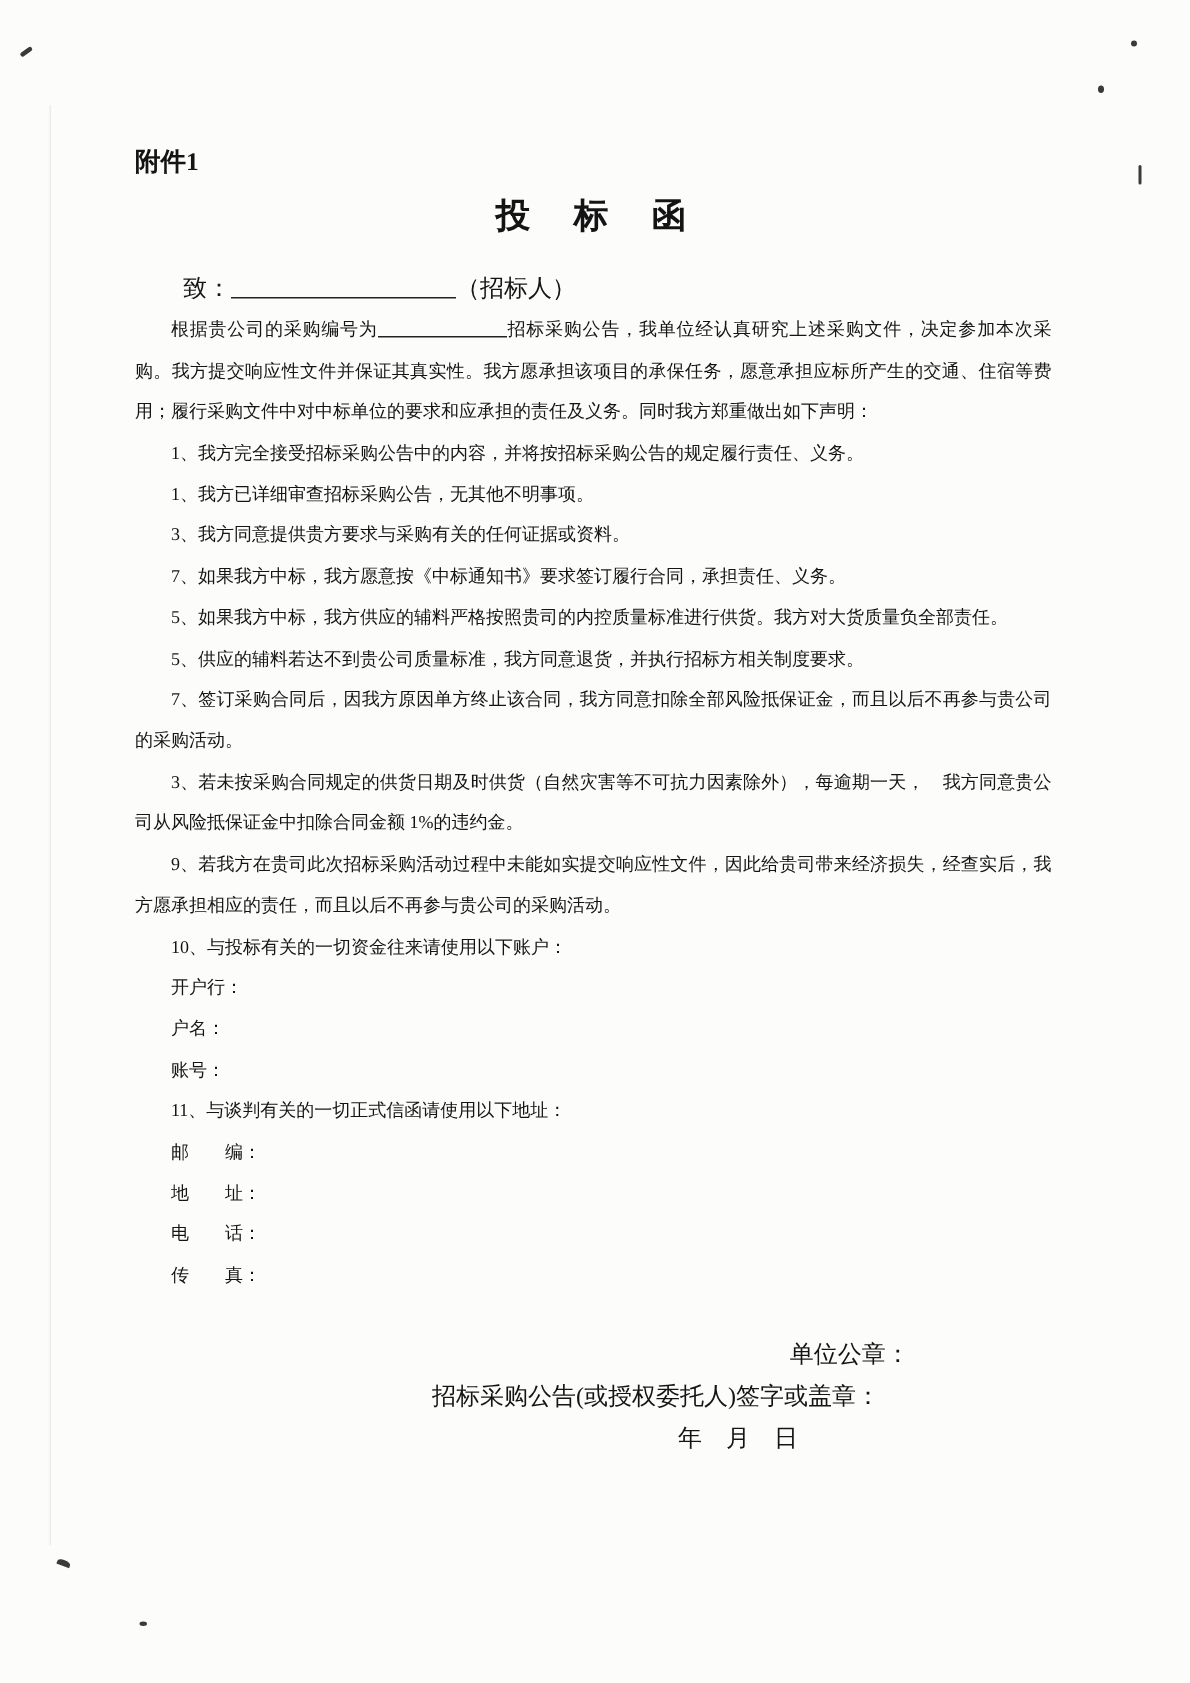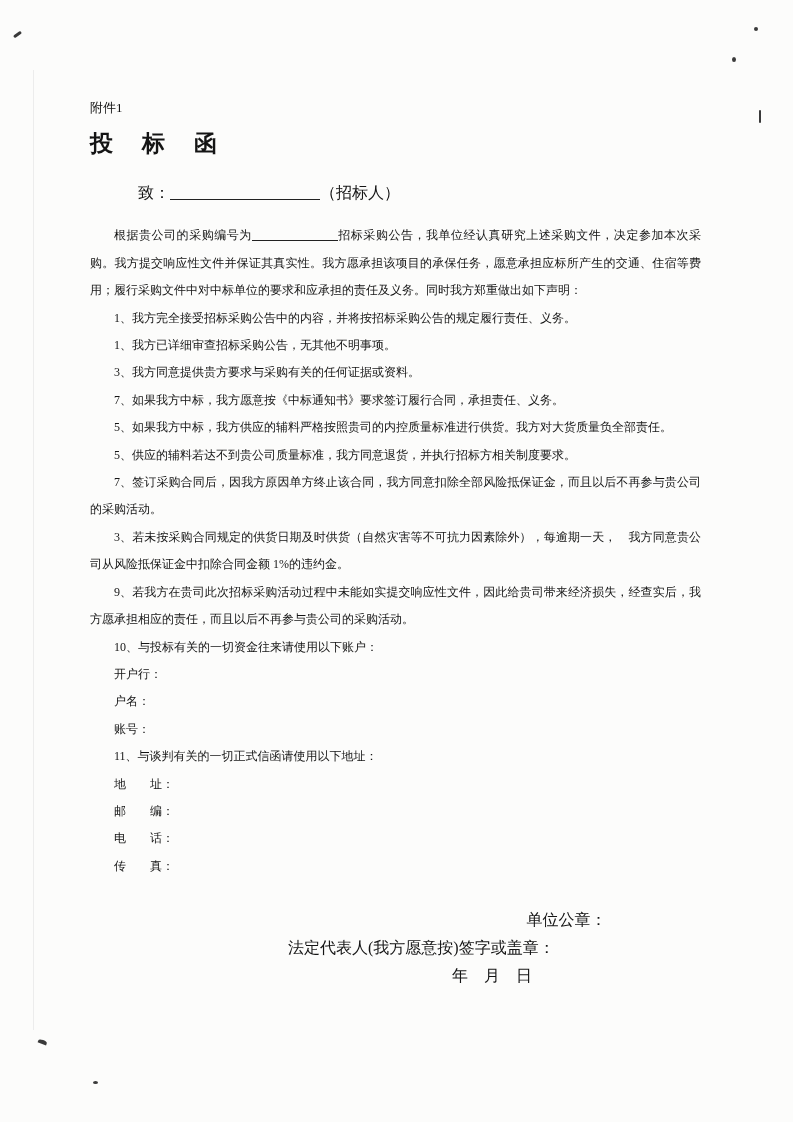--- a/index.html
+++ b/index.html
@@ -10,31 +10,31 @@
     overflow:hidden;
     font-family:"Liberation Serif","DejaVu Serif",serif;
     color:#141414;
   }
   .page{
     position:absolute;left:0;top:0;width:793px;
     padding:96px 92px 0 90px;
     box-sizing:border-box;
   }
   .attachment{
-    font-weight:normal;font-size:13px;line-height:24px;
+    font-weight:bold;font-size:17px;line-height:24px;
   }
   .title{
-    font-size:23px;font-weight:bold;text-align:left;
+    font-size:23px;font-weight:bold;text-align:center;
     margin:8px 0 20px 0;letter-spacing:3px;
   }
   .para{
     margin:0;font-size:12px;line-height:27.4px;
     text-indent:2em;text-align:justify;
   }
-  .salutation{margin:16px;font-size:16px;line-height:27.4px;text-indent:2em;}
+  .salutation{margin:0;font-size:16px;line-height:27.4px;text-indent:2em;}
   .blank{
     display:inline-block;border-bottom:1px solid #222;
     height:14px;vertical-align:-2px;
   }
   .blank-recipient{width:150px;}
   .blank-number{width:86px;}
   .footer{margin-top:26px;font-size:16px;line-height:28px;}
   .f-seal{margin:0 0 0 342px;text-align:center;}
   .f-sign{margin:0 0 0 198px;}
   .f-date{margin:0 0 0 362px;}
@@ -63,28 +63,28 @@
   <p class="para">7、签订采购合同后，因我方原因单方终止该合同，我方同意扣除全部风险抵保证金，而且以后不再参与贵公司的采购活动。</p>
   <p class="para">3、若未按采购合同规定的供货日期及时供货（自然灾害等不可抗力因素除外），每逾期一天，　我方同意贵公司从风险抵保证金中扣除合同金额 1%的违约金。</p>
   <p class="para">9、若我方在贵司此次招标采购活动过程中未能如实提交响应性文件，因此给贵司带来经济损失，经查实后，我方愿承担相应的责任，而且以后不再参与贵公司的采购活动。</p>
 
   <p class="para">10、与投标有关的一切资金往来请使用以下账户：</p>
   <p class="para">开户行：</p>
   <p class="para">户名：</p>
   <p class="para">账号：</p>
 
   <p class="para">11、与谈判有关的一切正式信函请使用以下地址：</p>
+  <p class="para">邮　　编：</p>
   <p class="para">地　　址：</p>
-  <p class="para">邮　　编：</p>
   <p class="para">电　　话：</p>
   <p class="para">传　　真：</p>
 
   <div class="footer">
     <p class="f-seal">单位公章：</p>
-    <p class="f-sign">法定代表人(我方愿意按)签字或盖章：</p>
+    <p class="f-sign">招标采购公告(或授权委托人)签字或盖章：</p>
     <p class="f-date">年　月　日</p>
   </div>
 
 </div>
 
 <div class="edge" style="left:33px;top:70px;width:1px;height:960px;"></div>
 <div class="speck" style="left:13px;top:33px;width:9px;height:3px;transform:rotate(-35deg);border-radius:2px;"></div>
 <div class="speck" style="left:754px;top:27px;width:4px;height:4px;border-radius:50%;"></div>
 <div class="speck" style="left:732px;top:57px;width:4px;height:5px;border-radius:50%;"></div>
 <div class="speck" style="left:759px;top:110px;width:2px;height:13px;border-radius:1px;"></div>

